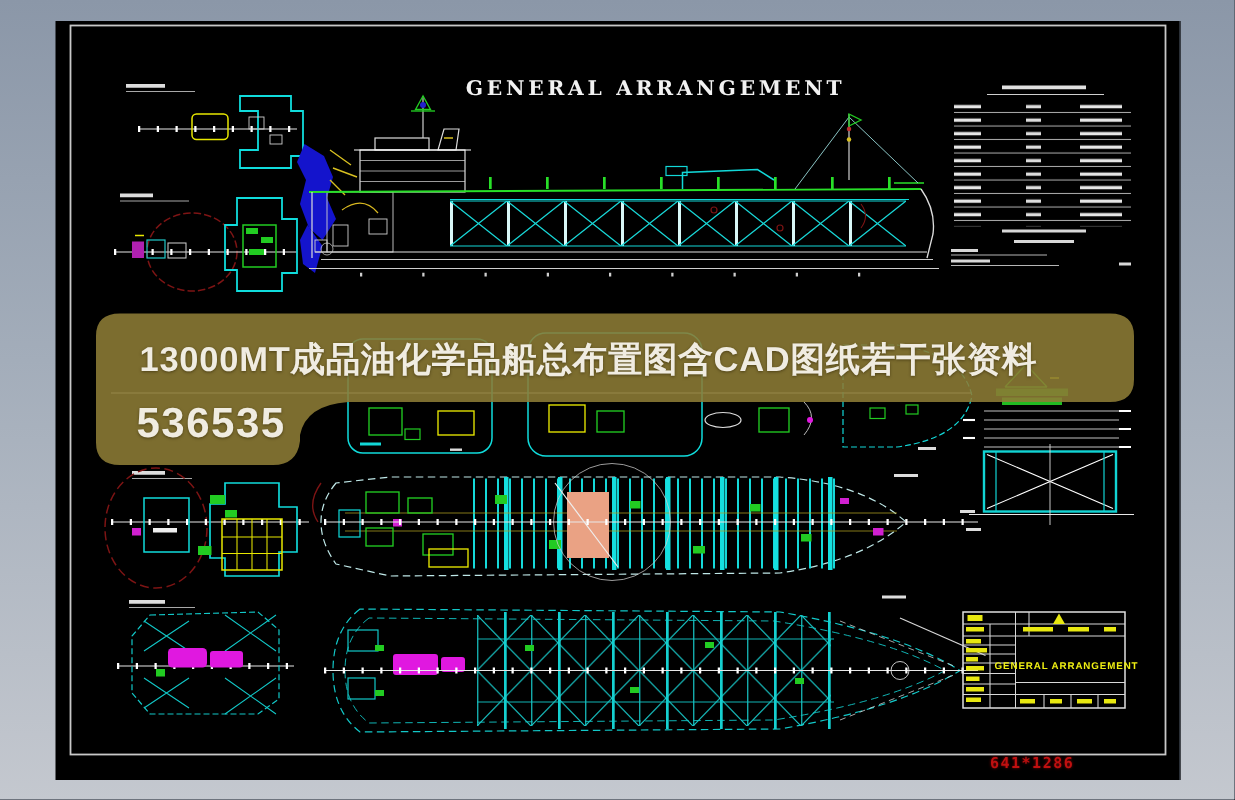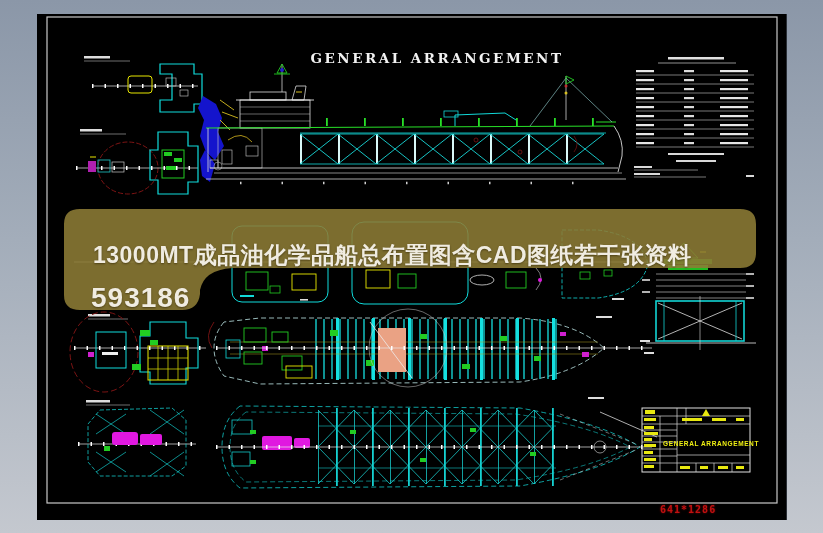--- a/index.html
+++ b/index.html
@@ -3,21 +3,21 @@
 <meta charset="utf-8">
 <style>
   html,body{margin:0;padding:0;background:#6d7684;}
   .frame{position:relative;width:823px;height:533px;overflow:hidden;
          background:linear-gradient(180deg,#8b97a8 0%,#a3adba 45%,#c4c8cf 100%);
          font-family:"Liberation Sans","DejaVu Sans",sans-serif;}
   .canvas{position:absolute;left:37px;top:14px;width:749px;height:506px;background:#000;
           border-right:1px solid #2a2f36;}
   svg.layer{position:absolute;left:0;top:0;width:823px;height:533px;display:block;}
   .banner-text{position:absolute;left:0;top:0;width:823px;height:437px;pointer-events:none;
-               color:#f0ece1;font-weight:bold;margin-top:16px;}
+               color:#f0ece1;font-weight:bold;}
   .banner-line1{position:absolute;left:93px;top:224px;font-size:23px;letter-spacing:.5px;
                 white-space:nowrap;text-shadow:0 1px 2px rgba(40,30,0,.55);}
   .banner-line2{position:absolute;left:91px;top:266px;font-size:28px;letter-spacing:1px;
                 text-shadow:0 1px 2px rgba(40,30,0,.55);}
   .size-label{position:absolute;left:660px;top:504px;width:116px;text-align:left;
               font-family:"DejaVu Sans Mono",monospace;font-size:10px;font-weight:bold;
               color:#c01010;text-shadow:0 0 2px rgba(160,10,10,.8);letter-spacing:1px;}
 </style>
 </head>
 <body>
@@ -350,17 +350,17 @@
       </g>
       <text x="711" y="446" text-anchor="middle" fill="#f0f012" font-size="6.5" font-weight="bold" letter-spacing="0.6">GENERAL ARRANGEMENT</text>
     </g>
   </svg>
 
   <svg class="layer" viewBox="0 0 823 533">
     <path d="M80,209 H740 Q756,209 756,224 V253 Q756,268 740,268 H232 Q204,270 200,290 V294 Q198,310 182,310 H80 Q64,310 64,295 V224 Q64,209 80,209 Z" fill="#8d7c35" fill-opacity="0.88"></path>
   </svg>
   <div class="banner-text">
     <div class="banner-line1">13000MT成品油化学品船总布置图含CAD图纸若干张资料</div>
-    <div class="banner-line2">593186</div>
+    <div class="banner-line2">536535</div>
   </div>
 
   <div class="size-label">641*1286</div>
 </div>
 
 </body></html>

